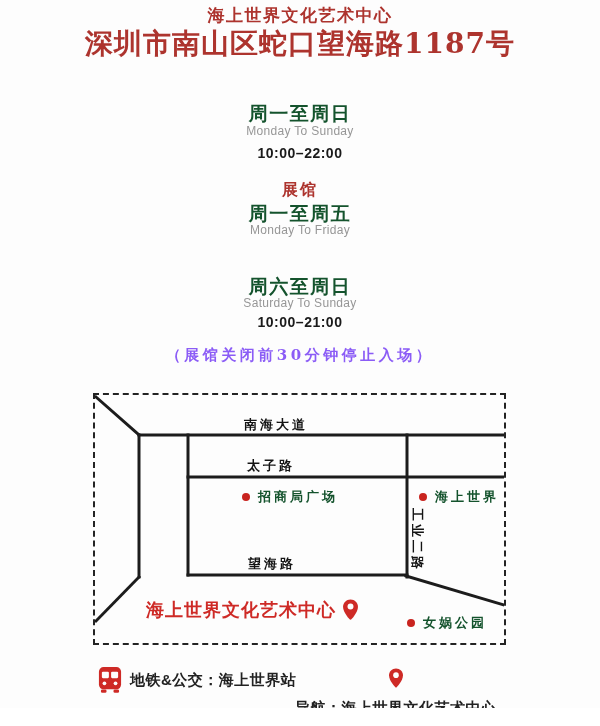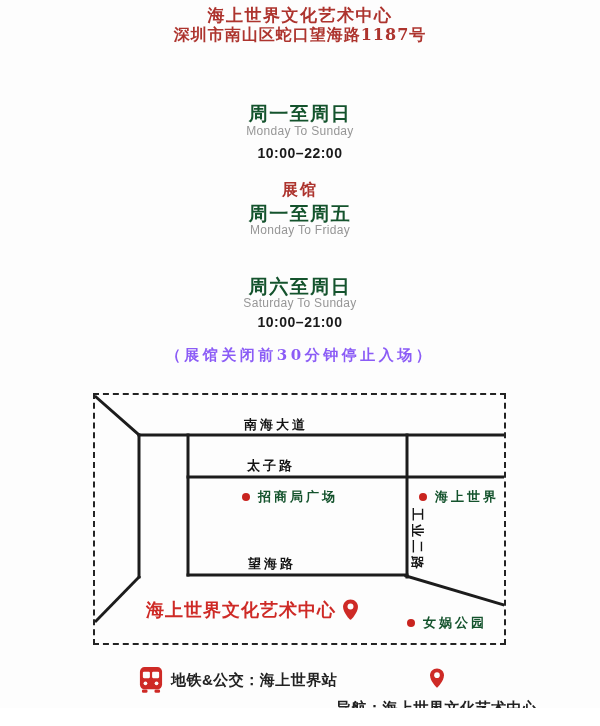--- a/index.html
+++ b/index.html
@@ -10,21 +10,21 @@
     font-family:"Liberation Sans",sans-serif;
     color:#1d1d1d;
     overflow:hidden;
   }
   .abs{position:absolute;left:0;right:0;text-align:center;white-space:nowrap;}
 
   
   .title1{top:4px;font-family:"DejaVu Serif",serif;font-weight:bold;
           font-size:17px;letter-spacing:1.5px;color:#ad342e;}
   .title2{top:25px;font-family:"DejaVu Serif",serif;font-weight:bold;
-          font-size:16px;letter-spacing:1px;color:#ad342e;}
+          font-size:28px;letter-spacing:1px;color:#ad342e;}
 
   
   .section-label{font-family:"DejaVu Serif",serif;font-weight:bold;
                  font-size:16px;letter-spacing:2px;color:#ad342e;}
   .days-cn{font-weight:bold;font-size:19px;letter-spacing:1.5px;color:#14532d;}
   .days-en{font-size:12px;color:#969696;letter-spacing:.3px;}
   .time{font-weight:bold;font-size:14px;letter-spacing:.5px;color:#1a1a1a;}
   .note{top:346px;font-family:"DejaVu Serif",serif;font-weight:bold;
         font-size:15px;letter-spacing:3.5px;color:#8b5cf6;}
 
@@ -41,21 +41,21 @@
        transform:translateY(-50%);white-space:nowrap;}
   .poi .dot{width:8px;height:8px;border-radius:50%;background:#c9241f;flex:0 0 auto;}
   .poi .poi-text{font-family:"DejaVu Serif",serif;font-weight:bold;
                  font-size:13px;letter-spacing:3px;color:#14532d;text-align:right;}
   .center-label{position:absolute;left:51px;top:215px;transform:translateY(-50%);
                 display:flex;align-items:center;gap:6px;white-space:nowrap;}
   .center-label .center-text{font-weight:bold;font-size:18px;letter-spacing:1px;color:#ce2a26;}
 
   
   .legend-item{position:absolute;top:666px;height:28px;display:flex;
-               align-items:center;gap:8px;white-space:nowrap;margin-left:41px;}
+               align-items:center;gap:8px;white-space:nowrap;}
   .legend-item .legend-text{font-weight:bold;font-size:15px;
                             letter-spacing:.5px;color:#222;}
   .legend-transit{left:98px;}
   .legend-nav{left:295px;flex-direction:column;}
 
   
   .bottom-rule{position:absolute;left:35px;top:713px;width:530px;height:2px;
     background:linear-gradient(90deg,rgba(140,140,140,0),#8c8c8c 7%,#8c8c8c 93%,rgba(140,140,140,0));}
 </style>
 </head>

